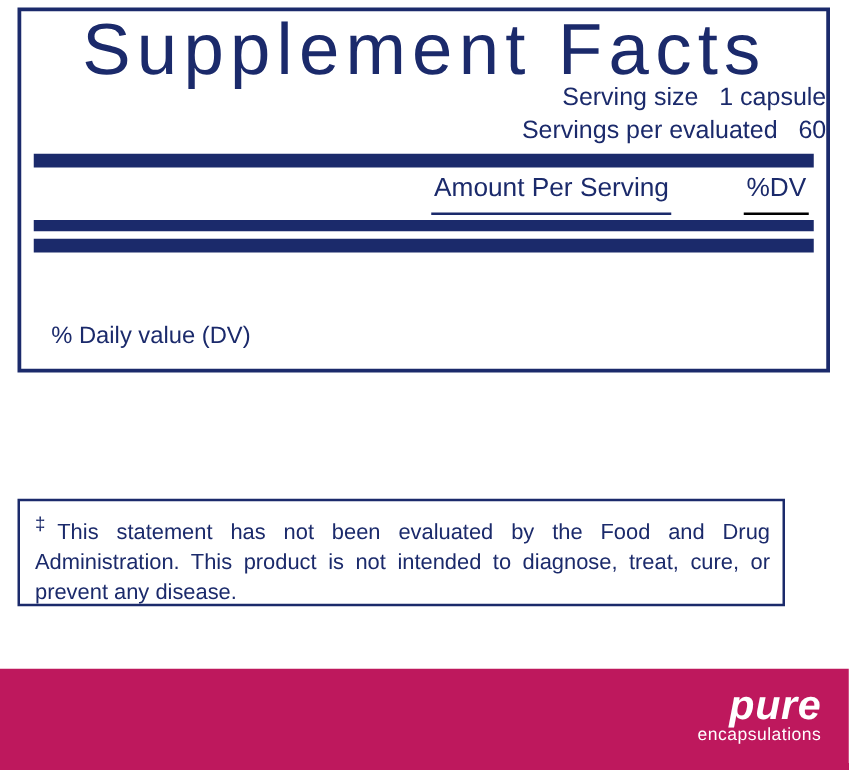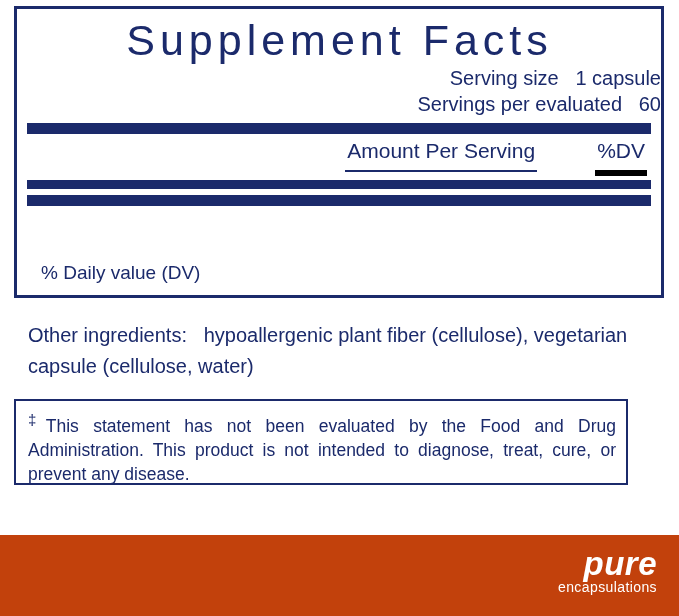--- a/index.html
+++ b/index.html
@@ -28,21 +28,21 @@
     left: 14px;
     top: 6px;
     width: 650px;
     height: 292px;
     border: 3px solid #1b2a6b;
     box-sizing: border-box;
     background: #ffffff;
   }
   .sf-title {
     text-align: center;
-    font-size: 43px;
+    font-size: 58px;
     letter-spacing: 5px;
     font-weight: 400;
     color: #1b2a6b;
     margin: 6px 0 0 1px;
     line-height: 50px;
     white-space: nowrap;
   }
   .sf-serving {
     padding: 0 0;
     font-size: 20px;
@@ -63,21 +63,21 @@
     font-size: 21px;
     line-height: 34px;
     color: #1b2a6b;
   }
   .sf-amount-row .amt-label {
     border-bottom: 2px solid #1b2a6b;
     padding: 0 2px 2px 2px;
   }
   .sf-amount-row .dv-label {
     margin-left: 58px;
-    border-bottom: 6px solid #000000;
+    border-bottom: 2px solid #000000;
     padding: 0 2px 2px 2px;
   }
   .bar-thin {
     height: 9px;
     background: #1b2a6b;
     margin: 4px 10px 0 10px;
   }
   .nutrient {
     position: relative;
     padding: 6px 14px 0 16px;
@@ -149,21 +149,21 @@
     vertical-align: super;
   }
 
   
   .footer-band {
     position: absolute;
     left: 0;
     bottom: 0;
     width: 679px;
     height: 81px;
-    background: #c2410c;
+    background: #be185d;
   }
   .brand {
     position: absolute;
     right: 22px;
     top: 12px;
     text-align: right;
     color: #ffffff;
   }
   .brand-name {
     font-size: 33px;
@@ -205,24 +205,20 @@
     </div>
 
     <div class="bar-thin"></div>
 
 
     <div class="bar-bottom"></div>
 
     <div class="sf-footnote">% Daily value (DV)</div>
   </div>
 
-  <div class="other-ing">
-    <span>Other ingredients:</span>
-    &nbsp;&nbsp;<span>hypoallergenic plant fiber (cellulose), vegetarian capsule (cellulose, water)</span>
-  </div>
 
   <div class="statement-box">
     <div class="statement-text"><span class="dagger">‡</span><span>This statement has not been evaluated by the Food and Drug Administration. This product is not intended to diagnose, treat, cure, or prevent any disease.</span></div>
   </div>
 
   <div class="footer-band">
     <div class="brand">
       <div class="brand-name">pure</div>
       <div class="brand-sub">encapsulations</div>
     </div>

